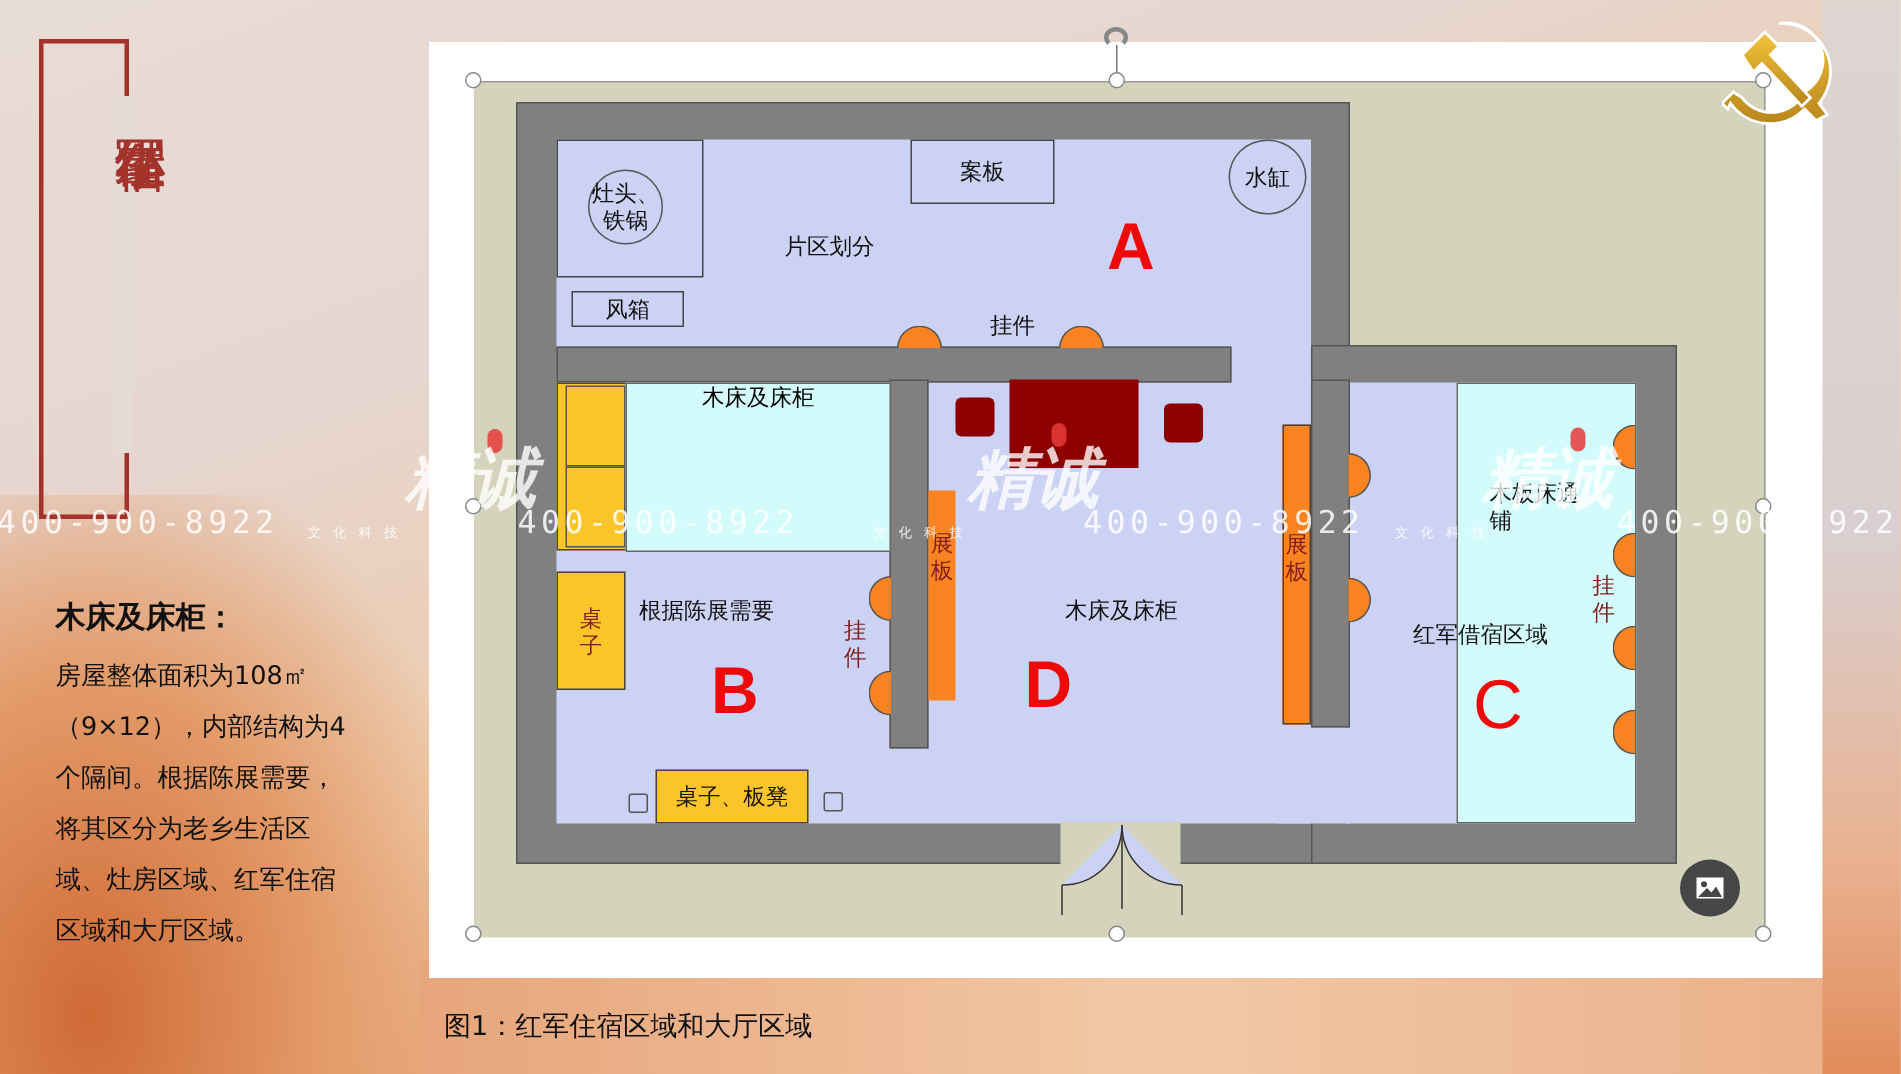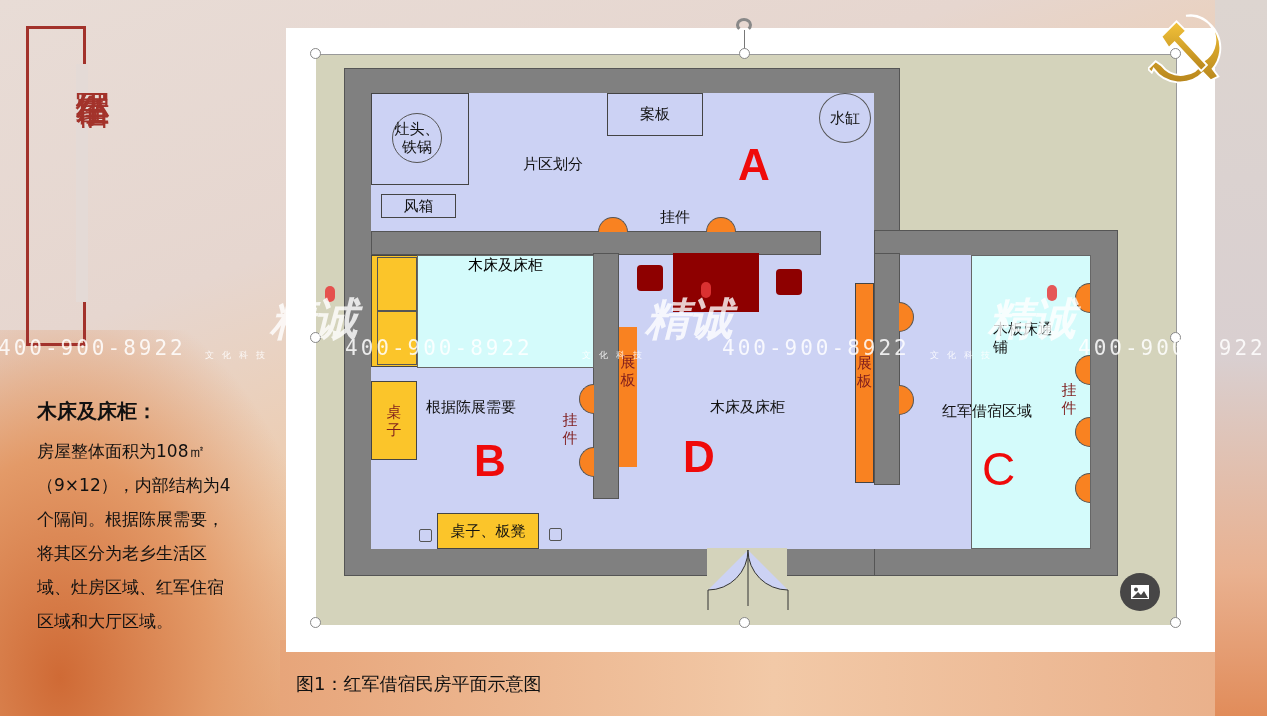--- a/index.html
+++ b/index.html
@@ -163,21 +163,21 @@
 <div class="zone" style="left:683px;top:432px">D</div>
 
 <div class="semi-right" style="left:899px;top:302px"></div>
 <div class="semi-right" style="left:899px;top:385px"></div>
 <div class="semi-left" style="left:1075px;top:283px"></div>
 <div class="semi-left" style="left:1075px;top:355px"></div>
 <div class="semi-left" style="left:1075px;top:417px"></div>
 <div class="semi-left" style="left:1075px;top:473px"></div>
 <div class="lbl" style="left:993px;top:320px;width:60px;white-space:normal;line-height:18px;font-size:15px">木板床通铺</div>
 <div class="vlbl" style="left:1060px;top:381px">挂件</div>
-<div class="lbl" style="left:942px;top:402px">红军借宿区域</div>
+<div class="lbl" style="left:942px;top:414px">红军借宿区域</div>
 <div class="zone" style="left:982px;top:442px;font-weight:normal;font-size:46px">C</div>
 <div class="seal" style="left:1047px;top:285px"></div>
 <div class="seal" style="left:325px;top:286px"></div>
 
 <div class="watermark" style="left:-2px">400-900-8922</div>
 <div class="watermark" style="left:345px">400-900-8922</div>
 <div class="watermark" style="left:722px">400-900-8922</div>
 <div class="watermark" style="left:1078px">400-900-8922</div>
 <div class="wm-brand" style="left:222px;top:290px">精诚</div>
 <div class="wm-brand" style="left:597px;top:290px">精诚</div>
@@ -187,21 +187,21 @@
 <div class="wm-sub" style="left:930px;top:349px">文化科技</div>
 
 <div class="img-btn">
   <svg width="20" height="16" viewBox="0 0 20 16">
     <rect x="1" y="1" width="18" height="14" fill="#fff"></rect>
     <circle cx="6" cy="5.5" r="2" fill="#474646"></circle>
     <path d="M2 14 L8 8 L11 11 L14 7 L18 14 Z" fill="#474646"></path>
   </svg>
 </div>
 
-<div class="caption">图1：红军借宿民房平面示意图</div>
+<div class="caption">图1：红军住宿区域和大厅区域</div>
 
 <svg class="party-logo" viewBox="0 0 80 80">
   <defs>
     <linearGradient id="gold" x1="0" y1="0" x2="0" y2="1">
       <stop offset="0" stop-color="#f3c33a"></stop>
       <stop offset="1" stop-color="#b8861c"></stop>
     </linearGradient>
   </defs>
   <path d="M40 6 A34 34 0 0 1 68 62 L74 70 L66 74 L58 66 A34 34 0 0 1 6 62 L4 66 L0 62 L8 54 L14 58 A26 26 0 0 0 58 54 A26 26 0 0 0 40 6 Z" fill="url(#gold)" stroke="#fff" stroke-width="2"></path>
   <path d="M14 28 L30 12 L40 22 L34 28 L62 58 L56 64 L28 34 L22 40 Z" fill="url(#gold)" stroke="#fff" stroke-width="2"></path>

